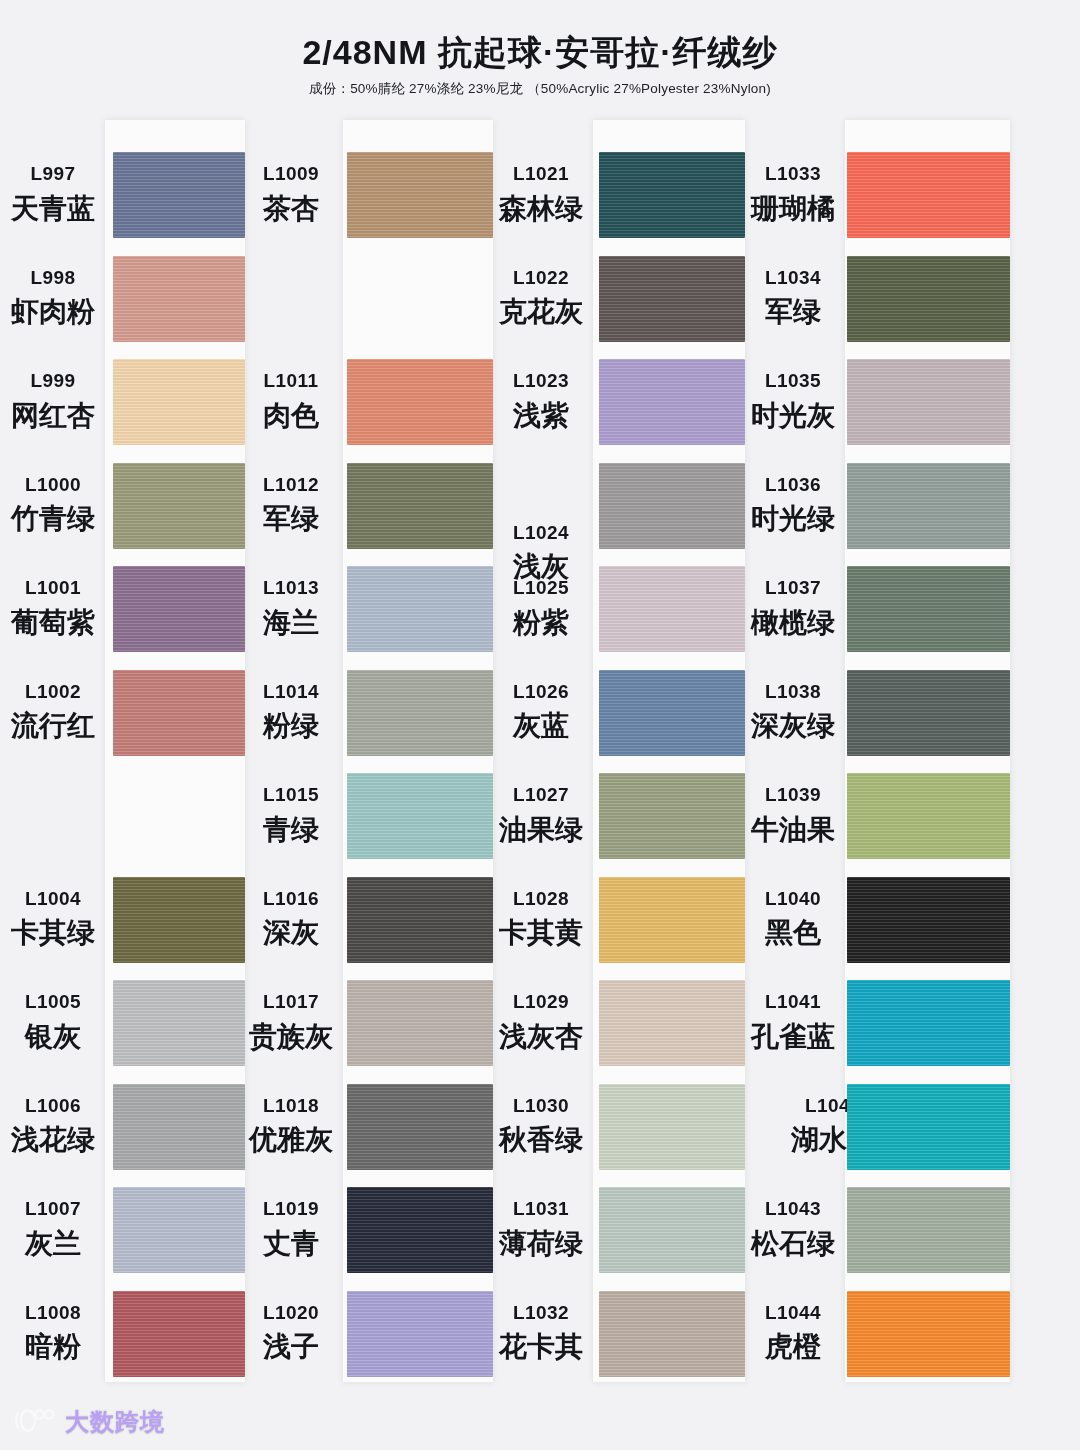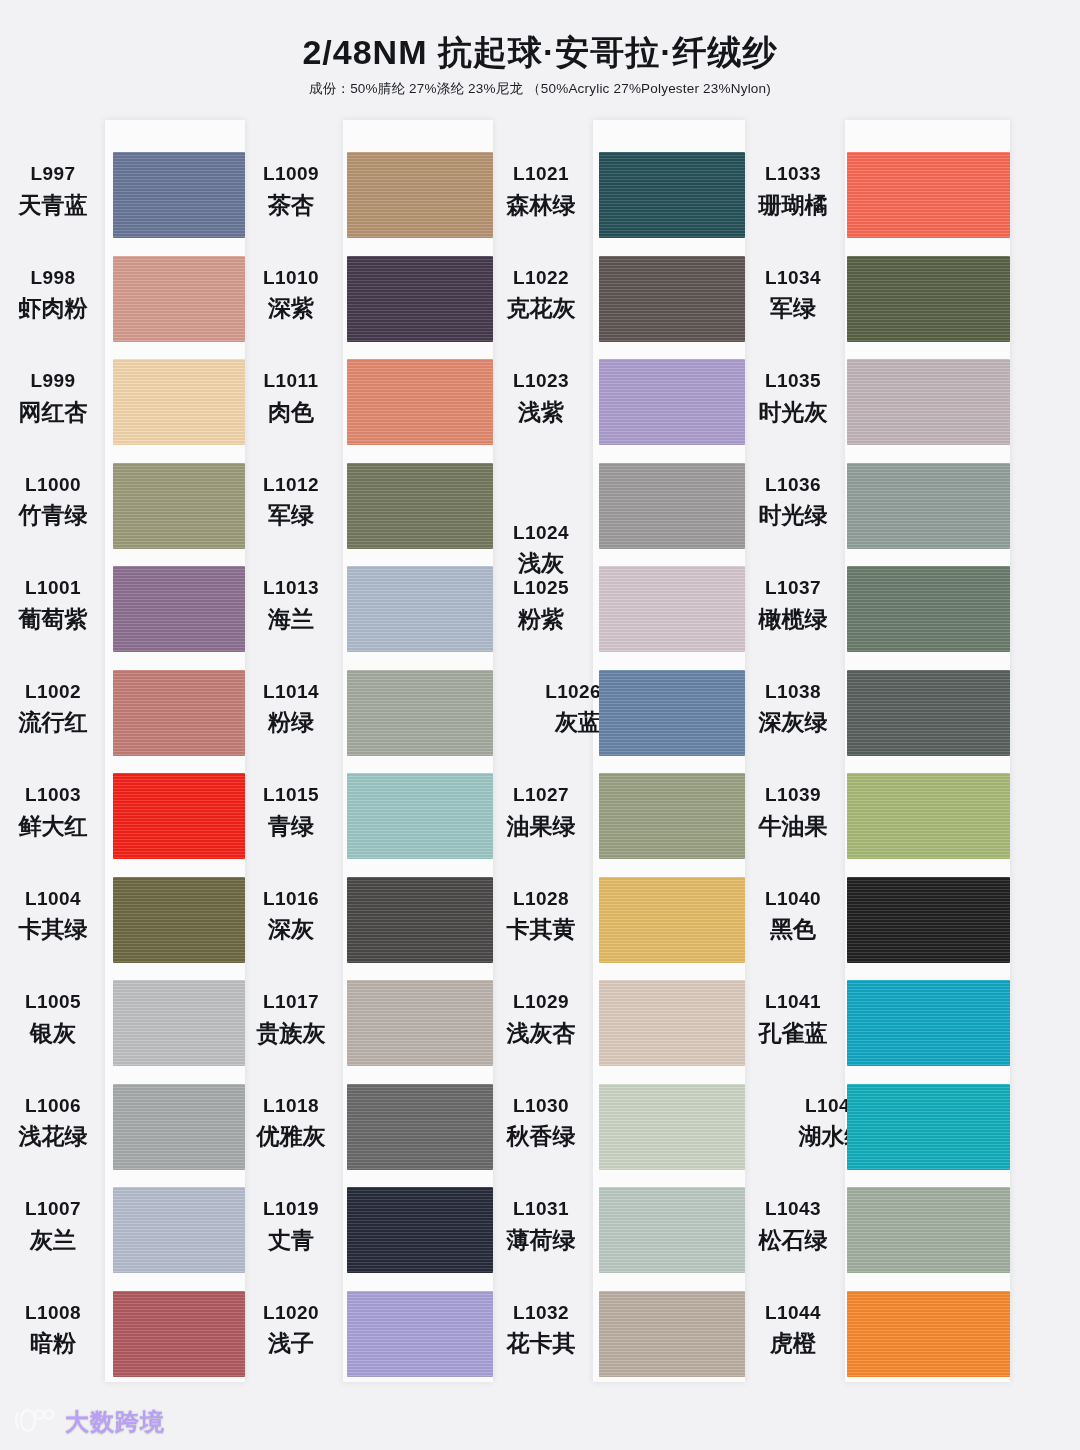--- a/index.html
+++ b/index.html
@@ -80,21 +80,21 @@
   .code {
     display: block;
     font-size: 19px;
     font-weight: bold;
     letter-spacing: 0.4px;
     line-height: 1.45;
     white-space: nowrap;
   }
   .name {
     display: block;
-    font-size: 23px;
+    font-size: 28px;
     font-weight: bold;
     line-height: 1.5;
     white-space: nowrap;
   }
   .swatch {
     position: absolute;
     top: 0;
     height: 86px;
     border-radius: 1px;
   }
@@ -177,27 +177,20 @@
         </div>
         <div class="swatch" style="left: 113px; width: 132px; background: rgb(141, 114, 146);"></div>
       </div>
       <div class="row" style="top: 557.5px;">
         <div class="label" style="left: 5px;">
           <span class="code">L1002</span>
           <span class="name">流行红</span>
         </div>
         <div class="swatch" style="left: 113px; width: 132px; background: rgb(197, 127, 121);"></div>
       </div>
-      <div class="row" style="top: 661px;">
-        <div class="label" style="left: 5px;">
-          <span class="code">L1003</span>
-          <span class="name">鲜大红</span>
-        </div>
-        <div class="swatch" style="left: 113px; width: 132px; background: rgb(244, 35, 25);"></div>
-      </div>
       <div class="row" style="top: 764.5px;">
         <div class="label" style="left: 5px;">
           <span class="code">L1004</span>
           <span class="name">卡其绿</span>
         </div>
         <div class="swatch" style="left: 113px; width: 132px; background: rgb(110, 106, 67);"></div>
       </div>
       <div class="row" style="top: 868px;">
         <div class="label" style="left: 5px;">
           <span class="code">L1005</span>
@@ -229,27 +222,20 @@
     </div>
     <div class="column" style="left: 243px; width: 270px;">
       <div class="card" style="left: 100px; width: 150px;"></div>
       <div class="row" style="top: 40px;">
         <div class="label" style="left: 0px;">
           <span class="code">L1009</span>
           <span class="name">茶杏</span>
         </div>
         <div class="swatch" style="left: 104px; width: 146px; background: rgb(184, 149, 115);"></div>
       </div>
-      <div class="row" style="top: 143.5px;">
-        <div class="label" style="left: 0px;">
-          <span class="code">L1010</span>
-          <span class="name">深紫</span>
-        </div>
-        <div class="swatch" style="left: 104px; width: 146px; background: rgb(70, 59, 77);"></div>
-      </div>
       <div class="row" style="top: 247px;">
         <div class="label" style="left: 0px;">
           <span class="code">L1011</span>
           <span class="name">肉色</span>
         </div>
         <div class="swatch" style="left: 104px; width: 146px; background: rgb(227, 139, 112);"></div>
       </div>
       <div class="row" style="top: 350.5px;">
         <div class="label" style="left: 0px;">
           <span class="code">L1012</span>
@@ -345,21 +331,21 @@
         <div class="swatch" style="left: 109px; width: 146px; background: rgb(158, 156, 156);"></div>
       </div>
       <div class="row" style="top: 454px;">
         <div class="label" style="left: 3px;">
           <span class="code">L1025</span>
           <span class="name">粉紫</span>
         </div>
         <div class="swatch" style="left: 109px; width: 146px; background: rgb(213, 199, 206);"></div>
       </div>
       <div class="row" style="top: 557.5px;">
-        <div class="label" style="left: 15px; text-align: right;">
+        <div class="label" style="left: 3px;">
           <span class="code">L1026</span>
           <span class="name">灰蓝</span>
         </div>
         <div class="swatch" style="left: 109px; width: 146px; background: rgb(105, 133, 168);"></div>
       </div>
       <div class="row" style="top: 661px;">
         <div class="label" style="left: 3px;">
           <span class="code">L1027</span>
           <span class="name">油果绿</span>
         </div>

